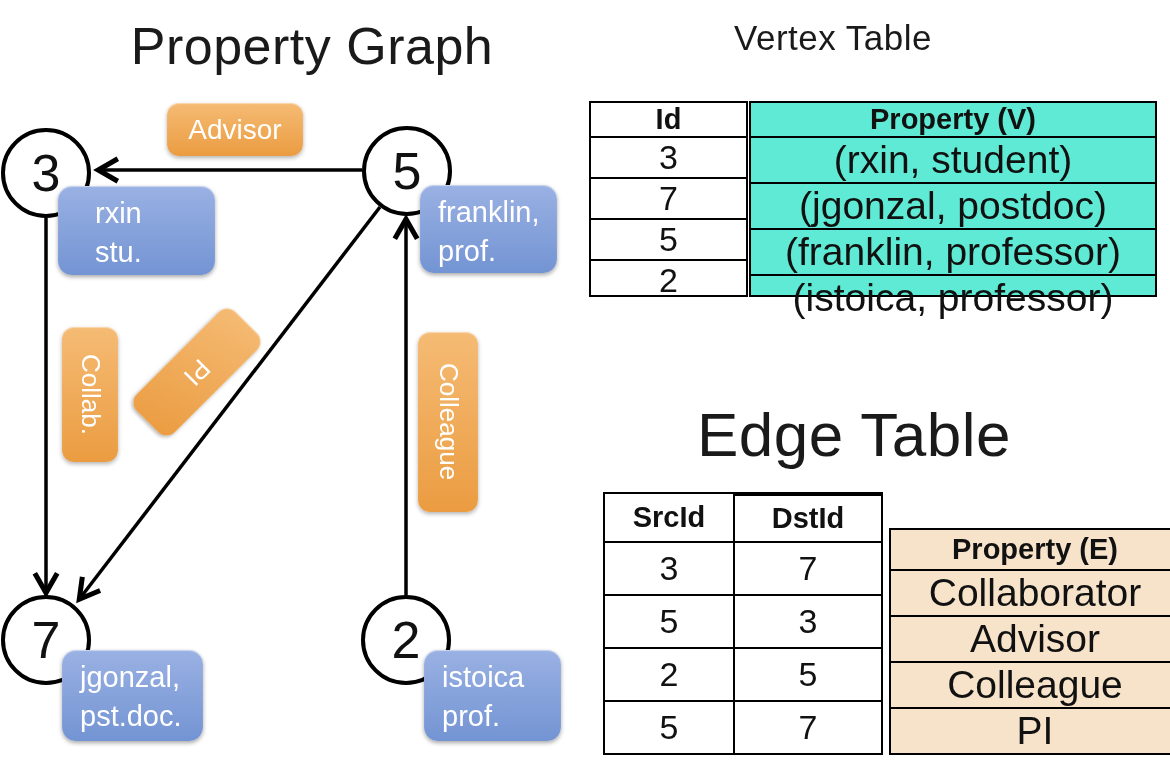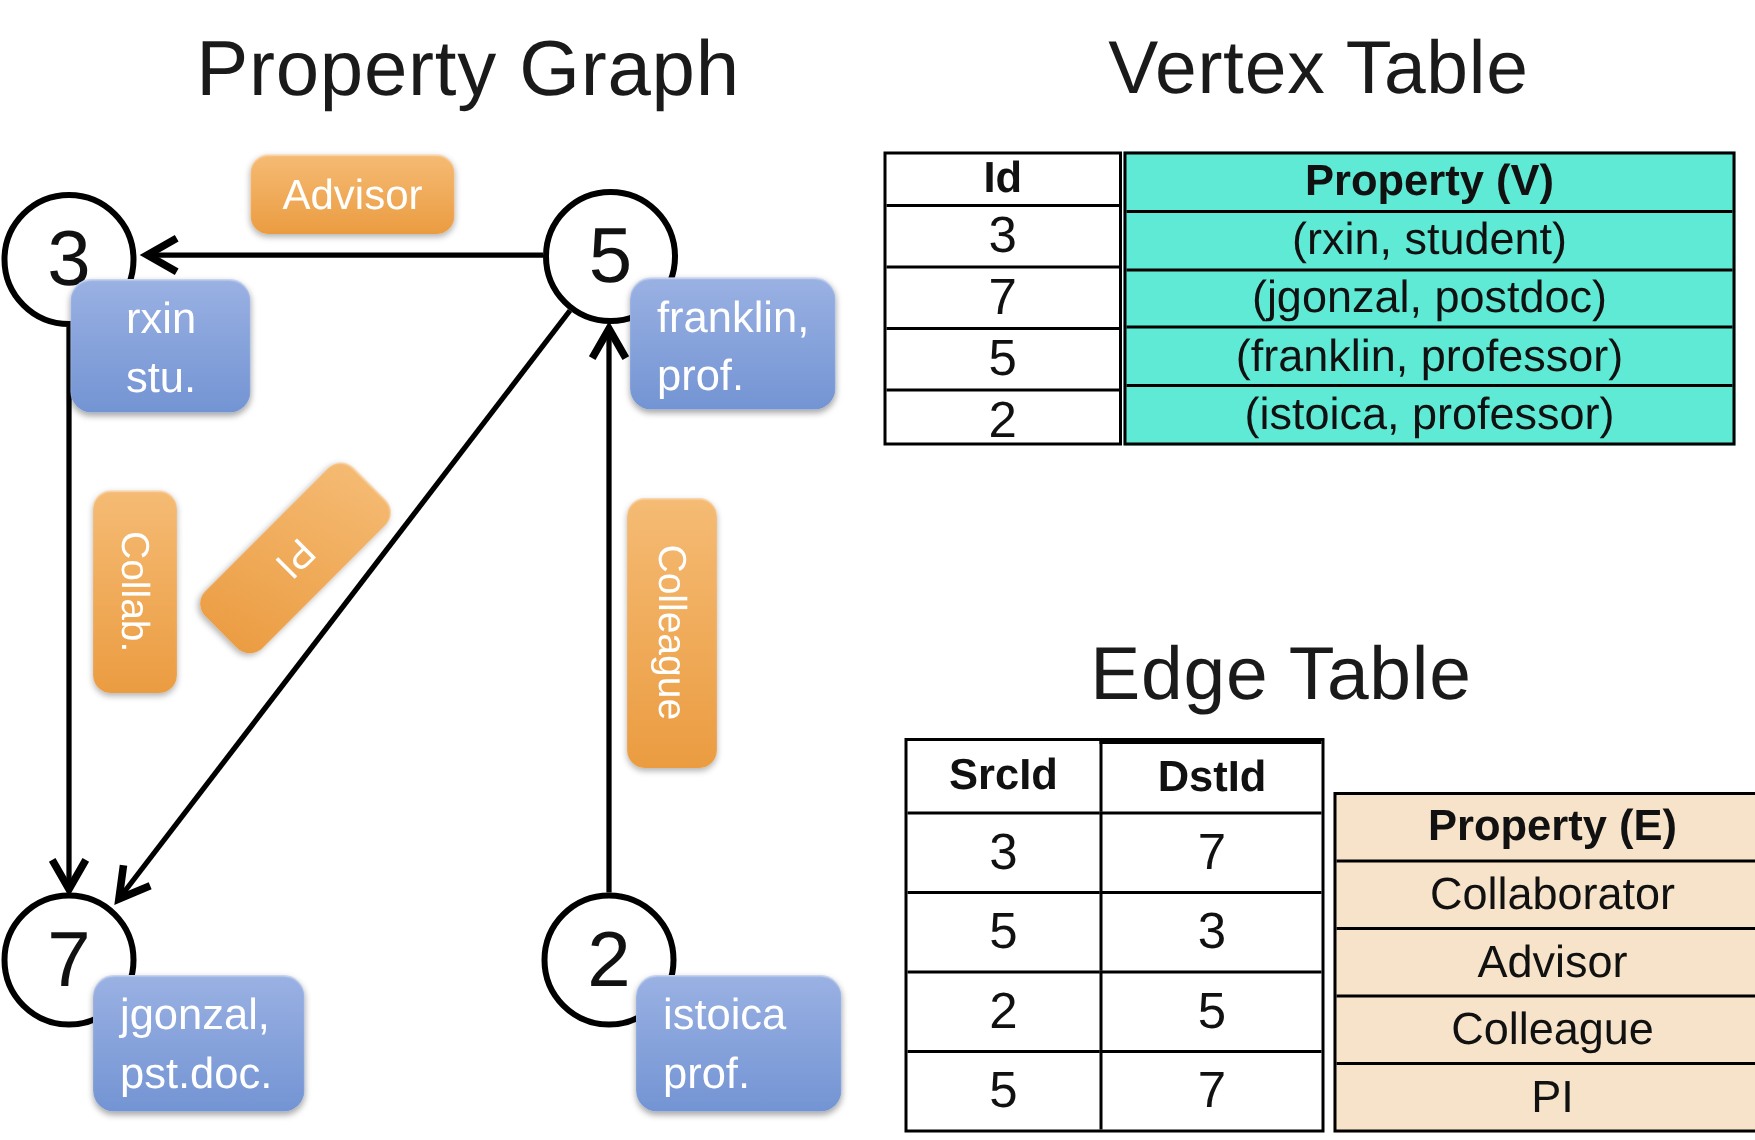--- a/index.html
+++ b/index.html
@@ -6,22 +6,22 @@
   .stage{
     position:relative;width:1170px;height:760px;background:#ffffff;overflow:hidden;
     font-family:"Liberation Sans",sans-serif;color:#111;
   }
   
   .big-title{
     position:absolute;font-size:52px;font-weight:300;letter-spacing:0.5px;
     color:#1a1a1a;text-align:center;white-space:nowrap;line-height:1;padding-left:27px;
   }
   #graph-title{left:0;top:20px;width:570px;}
-  #vertex-title{left:602px;top:20px;width:500px;font-size:50px;}
-  #edge-title{left:577px;top:424px;width:500px;font-size:50px;}
+  #vertex-title{left:556px;top:20px;width:500px;font-size:35px;}
+  #edge-title{left:577px;top:404px;width:500px;font-size:62px;}
 
   
   .node{
     position:absolute;width:90px;height:90px;border:4px solid #000;border-radius:50%;
     background:#fff;display:flex;align-items:center;justify-content:center;
     box-sizing:border-box;z-index:2;
   }
   .node span{font-size:52px;font-weight:300;color:#111;}
   #node-3{left:1px;top:128px;}
   #node-5{left:362px;top:126px;}
@@ -29,21 +29,21 @@
   #node-2{left:361px;top:595px;}
 
   
   .vbox{
     position:absolute;border-radius:14px;color:#fff;z-index:4;
     background:linear-gradient(180deg,#9ab1e3 0%,#7394d3 100%);
     box-shadow:0 2px 4px rgba(0,0,0,0.35), inset 0 1px 1px rgba(255,255,255,0.5);
     padding:8px 8px 8px 18px;box-sizing:border-box;
     font-size:29px;font-weight:300;line-height:1.33;
   }
-  #vbox-rxin{left:47px;top:186px;width:120px;height:89px;padding-left:37px;}
+  #vbox-rxin{left:58px;top:186px;width:157px;height:89px;padding-left:37px;}
   #vbox-franklin{left:420px;top:185px;width:137px;height:88px;}
   #vbox-jgonzal{left:62px;top:650px;width:141px;height:91px;}
   #vbox-istoica{left:424px;top:650px;width:137px;height:91px;}
 
   
   .ebox{
     position:absolute;border-radius:12px;color:#fff;z-index:3;
     background:linear-gradient(180deg,#f5bb74 0%,#eb9c41 100%);
     box-shadow:0 2px 4px rgba(0,0,0,0.3), inset 0 1px 1px rgba(255,255,255,0.45);
     display:flex;align-items:center;justify-content:center;
@@ -61,21 +61,21 @@
 
   
   .tbl{position:absolute;display:flex;}
   .subtbl{
     border:2px solid #000;box-sizing:border-box;display:flex;flex-direction:column;
     background:#fff;
   }
   .subtbl .cell{
     flex:1;display:flex;align-items:center;justify-content:center;
     border-top:2px solid #000;box-sizing:border-box;
-    font-size:30px;font-weight:300;white-space:nowrap;
+    font-size:39px;font-weight:300;white-space:nowrap;
   }
   .subtbl .cell:first-child{border-top:none;}
   .subtbl .cell.hdr{font-weight:700;font-size:29px;}
   .subtbl .cell.num{font-size:34px;}
   .bg-blue{background:#5eead4;}
   .bg-peach{background:#f7e3c9;}
 
   #vertex-tbl{left:589px;top:101px;height:196px;gap:1px;}
   #vertex-tbl .col-id{width:159px;}
   #vertex-tbl .col-prop{width:408px;}

